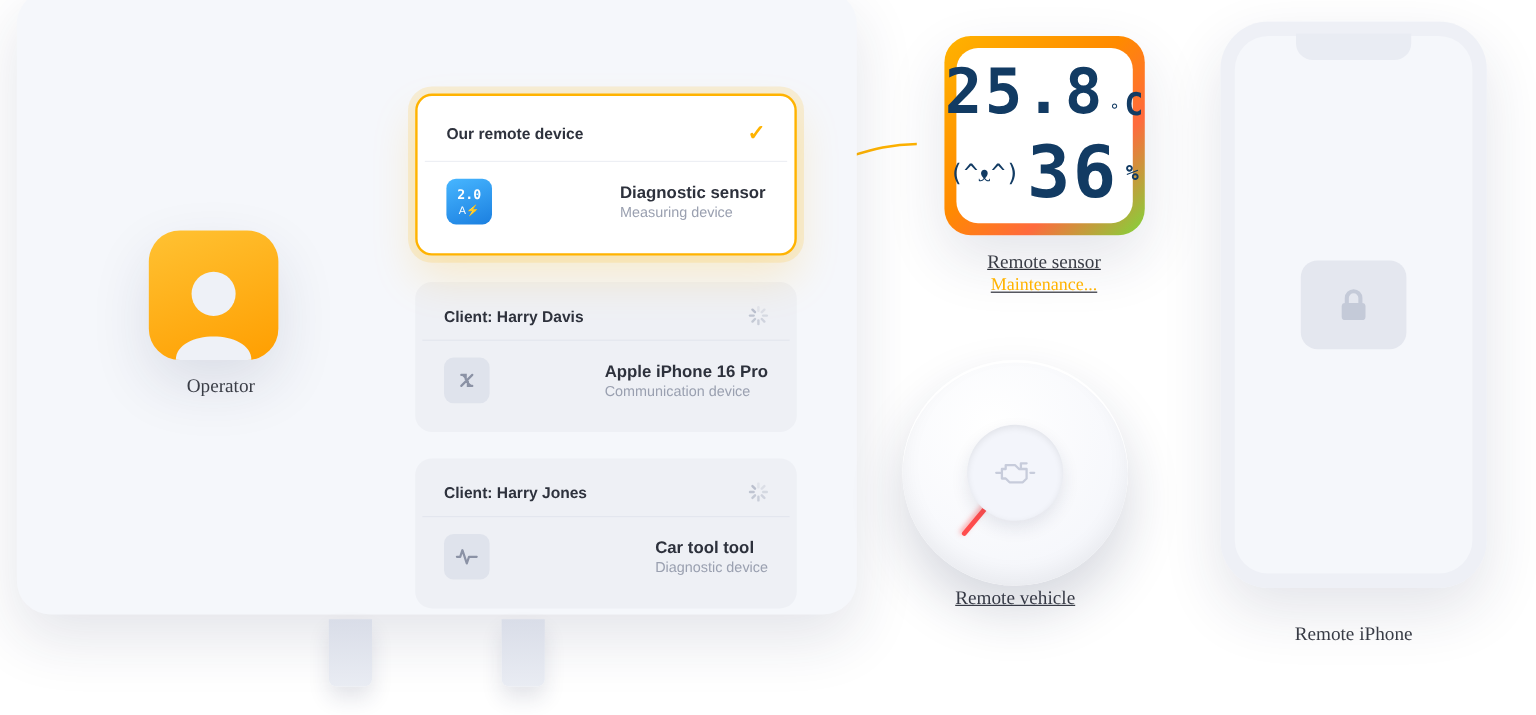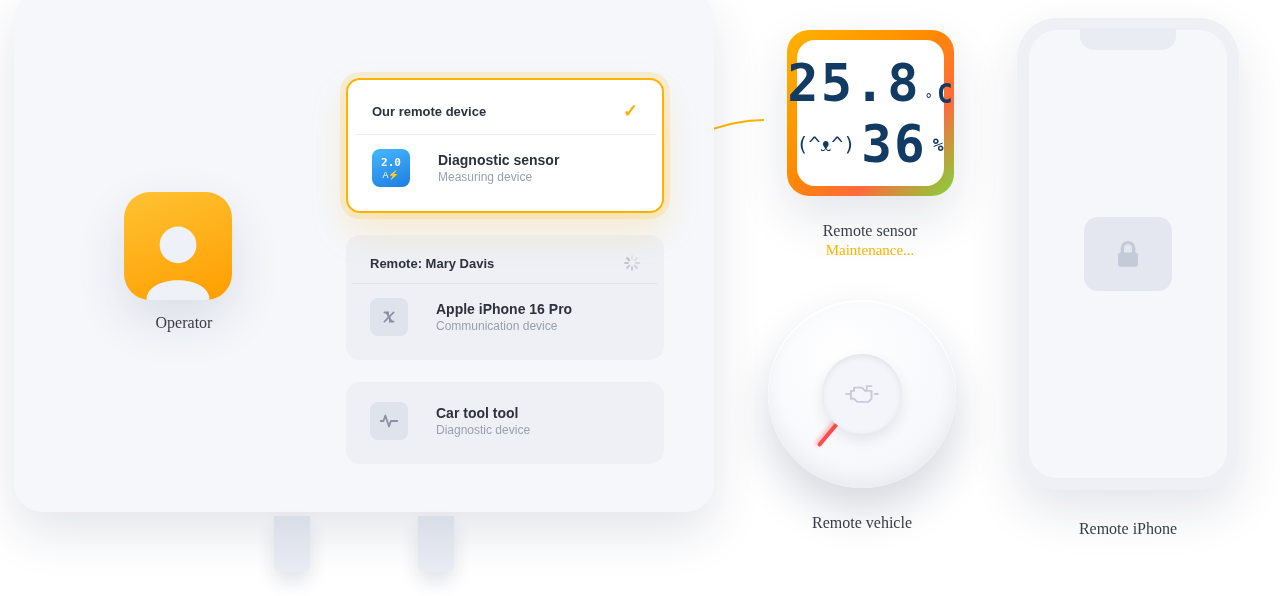--- a/index.html
+++ b/index.html
@@ -115,20 +115,21 @@
   .spinner span:nth-child(3){transform:rotate(90deg);opacity:.45}
   .spinner span:nth-child(4){transform:rotate(135deg);opacity:.55}
   .spinner span:nth-child(5){transform:rotate(180deg);opacity:.65}
   .spinner span:nth-child(6){transform:rotate(225deg);opacity:.75}
   .spinner span:nth-child(7){transform:rotate(270deg);opacity:.85}
   .spinner span:nth-child(8){transform:rotate(315deg);opacity:.95}
 
   .card-body {
     display: flex; align-items: center; gap: 28px;
     padding: 14px 18px 18px 18px;
+    justify-content: space-between;
   }
   .thumb {
     width: 38px; height: 38px; border-radius: 8px;
     display: flex; align-items: center; justify-content: center;
     font-size: 16px;
   }
   .thumb.sensor { background: linear-gradient(160deg,#47b6ff,#1b7fe0); color:#fff; }
   .thumb.phone  { background: #dfe3ec; color:#8b92a5; }
   .thumb.scan   { background: #dfe3ec; color:#8b92a5; }
   .thumb svg { width: 22px; height: 22px; }
@@ -158,25 +159,25 @@
     display:flex; flex-direction:column; align-items:center; justify-content:center;
     font-family: "DS-Digital", monaco, monospace;
     color: var(--digit);
   }
   .seg-temp { display:flex; align-items:flex-end; gap:4px; }
   .seg-temp .big { font-family: monospace; font-weight:700; font-size:52px; letter-spacing:2px; }
   .seg-temp .unit { font-size:14px; margin-bottom:6px; }
   .seg-temp .c { font-size:26px; font-weight:700; margin-bottom:4px; }
   .seg-hum { display:flex; align-items:center; gap:6px; margin-top:2px; }
   .seg-hum .face { font-size:20px; }
-  .seg-hum .num  { font-family: monospace; font-weight:700; font-size:51px; letter-spacing:2px; }
+  .seg-hum .num  { font-family: monospace; font-weight:700; font-size:60px; letter-spacing:2px; }
   .seg-hum .pct  { font-size:18px; font-weight:700; }
 
   
-  .gauge-area { position:absolute; left:752px; top:300px; width:220px; text-align:center; }
+  .gauge-area { position:absolute; left:736px; top:300px; width:220px; text-align:center; }
   .gauge {
     width: 188px; height: 188px; margin:0 auto; border-radius:50%;
     background: radial-gradient(circle at 40% 30%, #ffffff, #f2f4fa);
     box-shadow: 0 22px 44px rgba(30,40,80,0.18), inset 0 2px 0 #fff, inset 0 -8px 18px rgba(0,0,0,0.05);
     position:relative;
   }
   .gauge .center-disc {
     position:absolute; left:50%; top:50%; transform:translate(-50%,-50%);
     width:80px; height:80px; border-radius:50%;
     background:#f3f5fb;
@@ -208,21 +209,21 @@
     width:96px; height:22px; background:#e9ecf3; border-radius:0 0 14px 14px;
   }
   .lock-tile {
     width:88px; height:74px; border-radius:14px;
     background:#e4e7ef;
     display:flex; align-items:center; justify-content:center;
     color:#c4cad8;
   }
   .lock-tile svg { width:34px; height:34px; }
 
-  .caption { margin-top:26px; }
+  .caption { margin-top:2px;text-decoration:underline; }
   .iphone-caption { margin-top:30px; }
 </style>
 </head>
 <body>
 
 <div class="stage">
 
   <svg class="connector">
     <path d="M 218 256
              C 260 256, 280 150, 320 150"></path>
@@ -258,21 +259,21 @@
           </div>
           <div class="titles">
             <span class="title">Diagnostic sensor</span>
             <span class="sub">Measuring device</span>
           </div>
         </div>
       </div>
 
       <div class="card muted">
         <div class="card-header">
-          <span>Remote: Mary Davis</span>
+          <span>Client: Harry Davis</span>
           <span class="spinner">
             <span></span>
               <span></span>
               <span></span>
               <span></span>
               <span></span>
               <span></span>
               <span></span>
               <span></span>
           </span>
@@ -284,20 +285,33 @@
               </svg>
           </div>
           <div class="titles">
             <span class="title">Apple iPhone 16 Pro</span>
             <span class="sub">Communication device</span>
           </div>
         </div>
       </div>
 
       <div class="card muted">
+        <div class="card-header">
+          <span>Client: Harry Jones</span>
+          <span class="spinner">
+            <span></span>
+              <span></span>
+              <span></span>
+              <span></span>
+              <span></span>
+              <span></span>
+              <span></span>
+              <span></span>
+          </span>
+        </div>
         <div class="card-body">
           <div class="thumb scan">
             <svg viewBox="0 0 24 24">
                 <path d="M3 12h3l2-6 4 12 2-6h7" stroke="currentColor" stroke-width="2" fill="none" stroke-linecap="round" stroke-linejoin="round"></path>
               </svg>
           </div>
           <div class="titles">
             <span class="title">Car tool tool</span>
             <span class="sub">Diagnostic device</span>
           </div>

